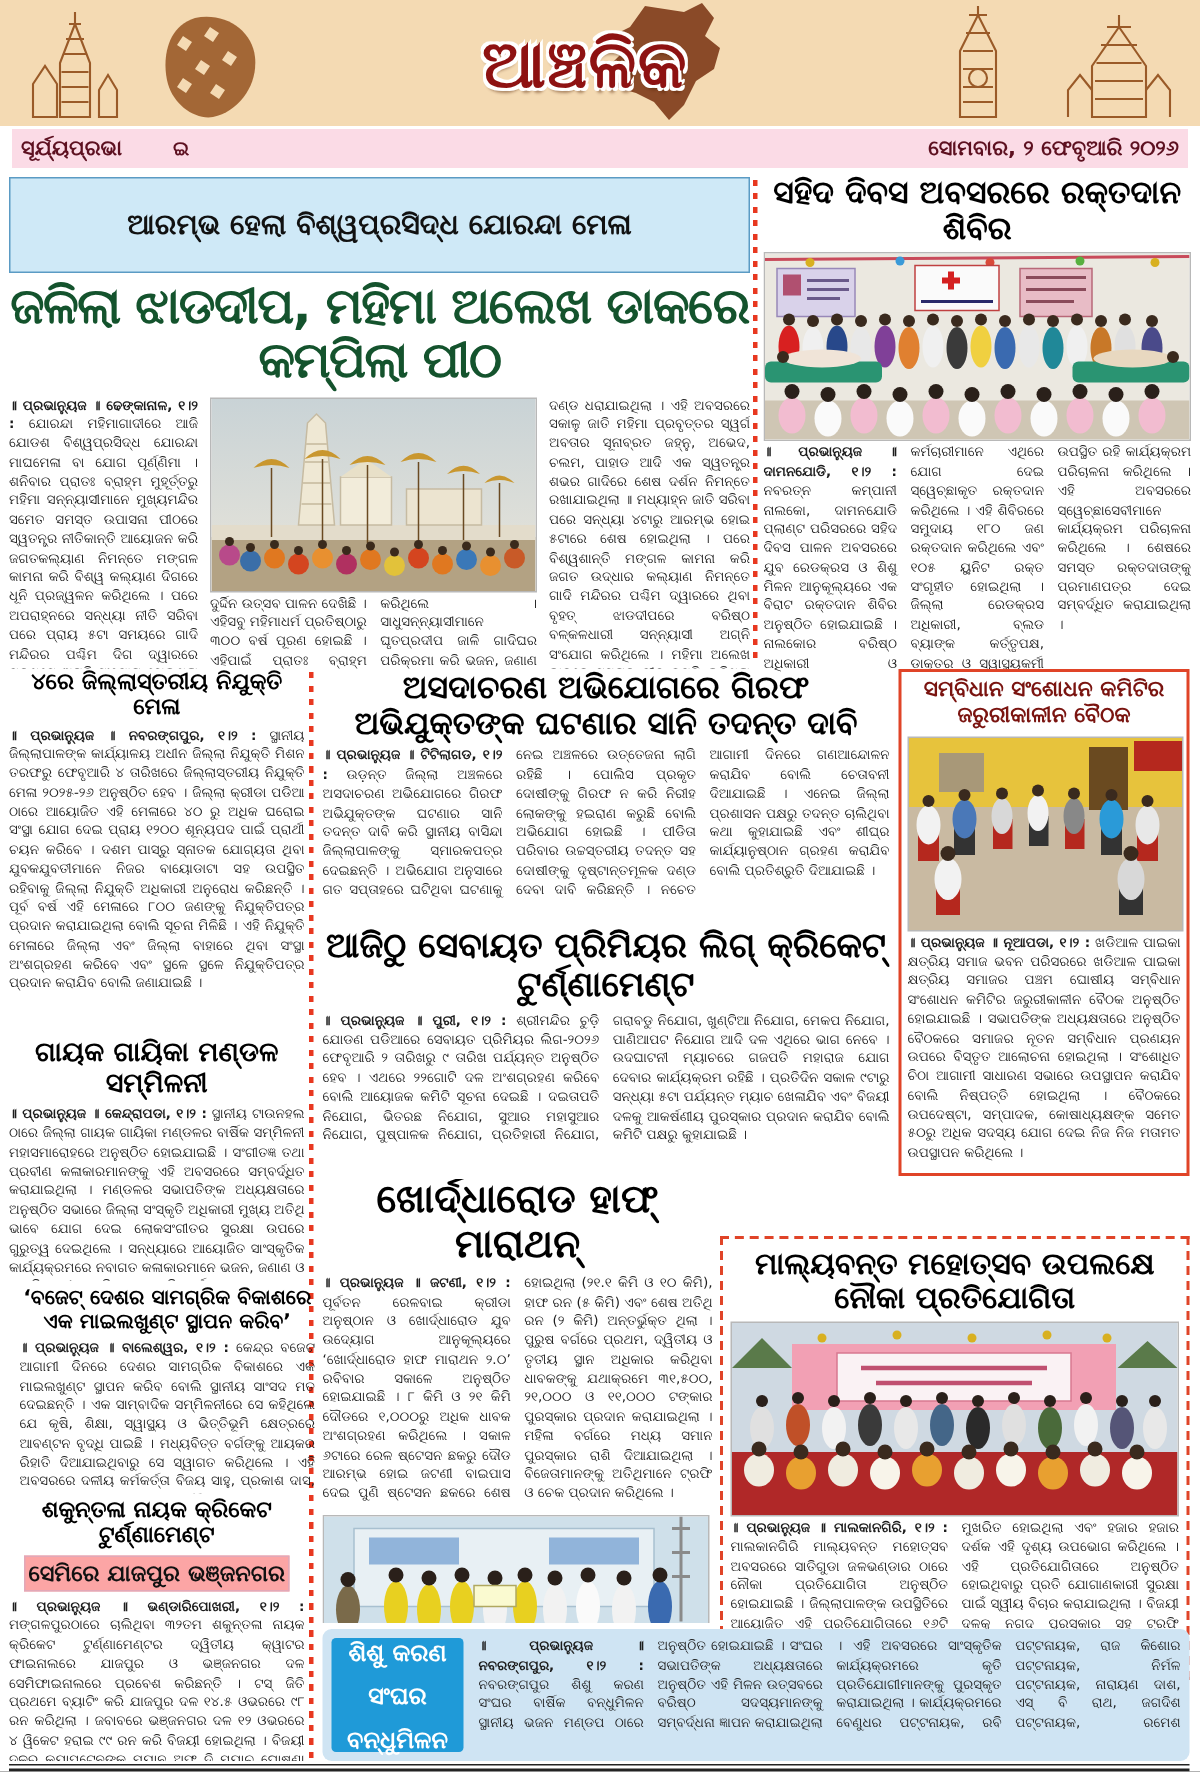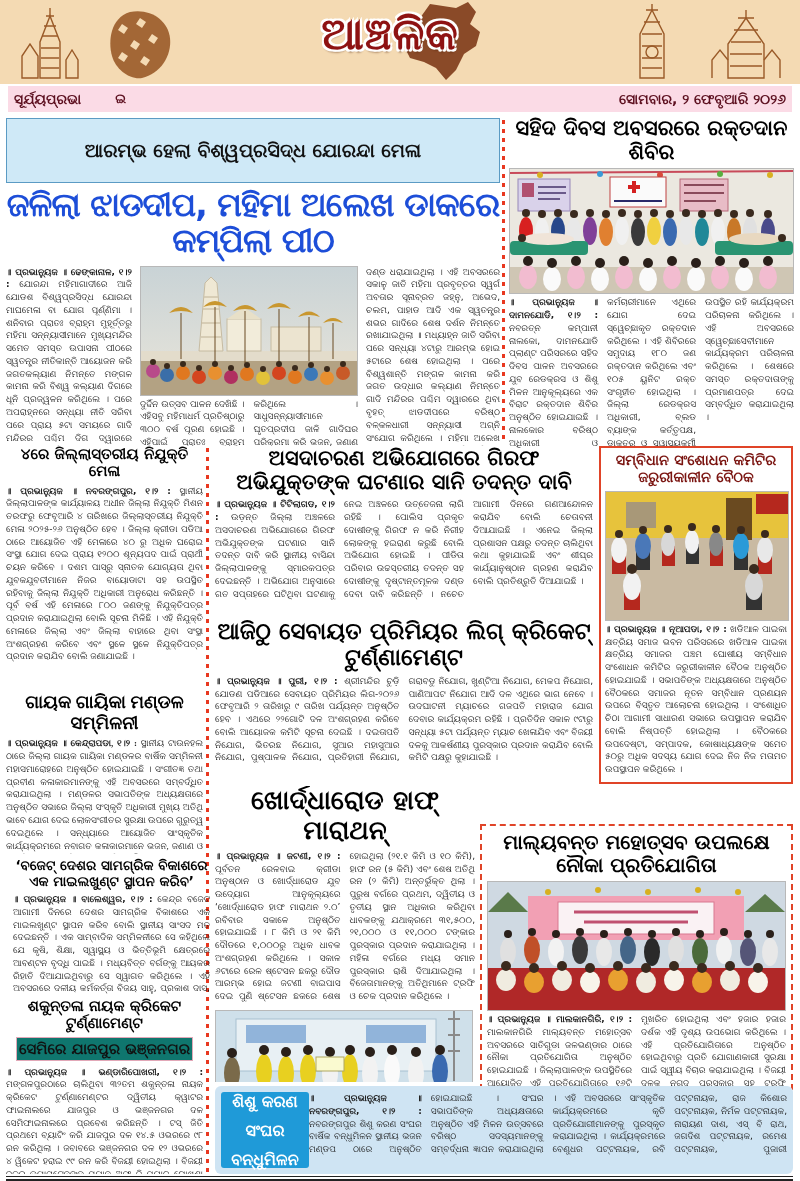--- a/index.html
+++ b/index.html
@@ -6,54 +6,54 @@
   .page{position:relative;width:800px;height:1181px;margin:0 auto;background:#ffffff;
         font-family:"DejaVu Sans","Liberation Sans",sans-serif;overflow:hidden;}
   
   .masthead{position:relative;width:800px;height:84px;background:#f4dab3;overflow:hidden;}
   .masthead svg{display:block;}
   .mast-left{position:absolute;left:10px;top:4px;}
   .mast-right{position:absolute;right:8px;top:4px;}
   .mast-center{position:absolute;left:0;top:0;width:100%;height:84px;display:flex;align-items:center;justify-content:center;}
   .map-wrap{position:relative;width:260px;height:84px;}
   .map-wrap svg{position:absolute;left:120px;top:2px;}
-  .paper-title{position:absolute;left:0;top:8px;width:240px;text-align:center;
+  .paper-title{position:absolute;left:0;top:18px;width:240px;text-align:center;
       font-size:44px;font-weight:bold;color:#8e1212;letter-spacing:1px;
       text-shadow:-2px -2px 0 #fff,2px -2px 0 #fff,-2px 2px 0 #fff,2px 2px 0 #fff,0 3px 2px rgba(80,30,0,.45);}
   
   .datebar{position:relative;width:784px;margin:2px 8px 0 8px;height:26px;background:#fbdbe6;
       display:flex;align-items:center;justify-content:space-between;padding:0 6px;box-sizing:border-box;}
   .datebar .ed{font-weight:bold;color:#5d1020;font-size:14px;}
   .datebar .pm{font-weight:bold;color:#5d1020;font-size:13px;margin-left:34px;}
   .datebar .dt{font-weight:bold;color:#5d1020;font-size:14px;}
   .datebar .left-group{display:flex;align-items:center;}
   
   .content{position:relative;width:800px;height:1069px;}
   .art{position:absolute;overflow:hidden;}
   .kicker{background:#cfe9f7;border:1px solid #5b9bc4;text-align:center;font-weight:bold;
       font-size:19px;color:#111;padding:20px 0;margin-bottom:4px;}
-  .hl-lead{font-size:33px;font-weight:bold;color:#1d4ed8;text-align:center;line-height:1.1;margin:2px 0 6px 0;letter-spacing:-1px;}
+  .hl-lead{font-size:33px;font-weight:bold;color:#14532d;text-align:center;line-height:1.1;margin:2px 0 6px 0;letter-spacing:-1px;}
   .hl{font-weight:bold;color:#000;text-align:center;line-height:1.15;margin:0 0 4px 0;}
   .hl.h21{font-size:21px;} .hl.h19{font-size:15px;} .hl.h23{font-size:23px;}
   .hl.h26{font-size:26px;} .hl.h18{font-size:18px;} .hl.h13{font-size:13.5px;}
   .hl.h20{font-size:20px;}
   .body-txt{font-size:9px;line-height:1.42;text-align:justify;color:#1c1c1c;}
   .byline{font-weight:bold;}
   .cols2{column-count:2;column-gap:9px;}
   .cols3{column-count:3;column-gap:9px;}
   .colsA{column-width:104px;column-gap:9px;}
   .lead-cols{display:flex;gap:8px;}
   .photo{border:1px solid #b8b8b8;display:block;}
   .vsep{position:absolute;width:3px;background-image:repeating-linear-gradient(to bottom,#e83820 0 4px,transparent 4px 9px);}
   .redbox{border:2px solid #e04428;padding:4px;box-sizing:border-box;}
   .dashbox{border:2px dashed #e04428;padding:5px;box-sizing:border-box;}
   .hl-red{color:#7a1410;font-weight:bold;font-size:14.5px;text-align:center;margin:0 0 4px 0;line-height:1.2;}
-  .subhead-pink{background:#0f766e;border:1px solid #e2a8b8;text-align:center;font-weight:bold;
+  .subhead-pink{background:#fca5a5;border:1px solid #e2a8b8;text-align:center;font-weight:bold;
       font-size:15px;color:#111;padding:2px 0;margin:2px 10px 5px 10px;}
-  .bluebox{background:#cfe4f3;border-radius:6px;display:flex;gap:0;padding:6px;box-sizing:border-box;}
+  .bluebox{background:#cfe4f3;border-radius:6px;display:flex;gap:10px;padding:6px;box-sizing:border-box;}
   .bluelabel{background:#1f9ad8;color:#fff;font-weight:bold;font-size:16px;text-align:center;
       display:flex;flex-direction:column;justify-content:center;gap:10px;flex:0 0 88px;border-radius:3px;}
   .bottom-rule{position:absolute;height:2px;border-top:1px solid #222;border-bottom:3px solid #222;}
   .mt2{margin-top:2px;}
 </style>
 </head>
 <body>
 
 <div class="page">
 
@@ -284,21 +284,21 @@
     </div>
 
     <div class="art" style="left:6px;top:334px;width:197px;height:242px;">
       <div class="hl h19">୪ରେ ଜିଲ୍ଲାସ୍ତରୀୟ ନିଯୁକ୍ତି ମେଳା</div>
       <div class="body-txt">
         <span class="byline">॥ ପ୍ରଭାନ୍ୟୁଜ ॥ ନବରଙ୍ଗପୁର, ୧।୨ :</span>
         <span>ସ୍ଥାନୀୟ ଜିଲ୍ଲାପାଳଙ୍କ କାର୍ଯ୍ୟାଳୟ ଅଧୀନ ଜିଲ୍ଲା ନିଯୁକ୍ତି ମିଶନ ତରଫରୁ ଫେବୃଆରି ୪ ତାରିଖରେ ଜିଲ୍ଲାସ୍ତରୀୟ ନିଯୁକ୍ତି ମେଳା ୨୦୨୫-୨୬ ଅନୁଷ୍ଠିତ ହେବ । ଜିଲ୍ଲା କ୍ରୀଡା ପଡିଆ ଠାରେ ଆୟୋଜିତ ଏହି ମେଳାରେ ୪୦ ରୁ ଅଧିକ ଘରୋଇ ସଂସ୍ଥା ଯୋଗ ଦେଇ ପ୍ରାୟ ୧୨୦୦ ଶୂନ୍ୟପଦ ପାଇଁ ପ୍ରାର୍ଥୀ ଚୟନ କରିବେ । ଦଶମ ପାସ୍‌ରୁ ସ୍ନାତକ ଯୋଗ୍ୟତା ଥିବା ଯୁବକଯୁବତୀମାନେ ନିଜର ବାୟୋଡାଟା ସହ ଉପସ୍ଥିତ ରହିବାକୁ ଜିଲ୍ଲା ନିଯୁକ୍ତି ଅଧିକାରୀ ଅନୁରୋଧ କରିଛନ୍ତି । ପୂର୍ବ ବର୍ଷ ଏହି ମେଳାରେ ୮୦୦ ଜଣଙ୍କୁ ନିଯୁକ୍ତିପତ୍ର ପ୍ରଦାନ କରାଯାଇଥିଲା ବୋଲି ସୂଚନା ମିଳିଛି । ଏହି ନିଯୁକ୍ତି ମେଳାରେ ଜିଲ୍ଲା ଏବଂ ଜିଲ୍ଲା ବାହାରେ ଥିବା ସଂସ୍ଥା ଅଂଶଗ୍ରହଣ କରିବେ ଏବଂ ସ୍ଥଳେ ସ୍ଥଳେ ନିଯୁକ୍ତିପତ୍ର ପ୍ରଦାନ କରାଯିବ ବୋଲି ଜଣାଯାଇଛି ।</span>
       </div>
     </div>
 
-    <div class="art" style="left:6px;top:580px;width:197px;height:162px;font-family:Liberation Serif, serif;">
+    <div class="art" style="left:6px;top:580px;width:197px;height:162px;">
       <div class="hl h18">ଗାୟକ ଗାୟିକା ମଣ୍ଡଳ ସମ୍ମିଳନୀ</div>
       <div class="body-txt">
         <span class="byline">॥ ପ୍ରଭାନ୍ୟୁଜ ॥ କେନ୍ଦ୍ରାପଡା, ୧।୨ :</span>
         <span>ସ୍ଥାନୀୟ ଟାଉନହଲ ଠାରେ ଜିଲ୍ଲା ଗାୟକ ଗାୟିକା ମଣ୍ଡଳର ବାର୍ଷିକ ସମ୍ମିଳନୀ ମହାସମାରୋହରେ ଅନୁଷ୍ଠିତ ହୋଇଯାଇଛି । ସଂଗୀତଜ୍ଞ ତଥା ପ୍ରବୀଣ କଳାକାରମାନଙ୍କୁ ଏହି ଅବସରରେ ସମ୍ବର୍ଦ୍ଧିତ କରାଯାଇଥିଲା । ମଣ୍ଡଳର ସଭାପତିଙ୍କ ଅଧ୍ୟକ୍ଷତାରେ ଅନୁଷ୍ଠିତ ସଭାରେ ଜିଲ୍ଲା ସଂସ୍କୃତି ଅଧିକାରୀ ମୁଖ୍ୟ ଅତିଥି ଭାବେ ଯୋଗ ଦେଇ ଲୋକସଂଗୀତର ସୁରକ୍ଷା ଉପରେ ଗୁରୁତ୍ୱ ଦେଇଥିଲେ । ସନ୍ଧ୍ୟାରେ ଆୟୋଜିତ ସାଂସ୍କୃତିକ କାର୍ଯ୍ୟକ୍ରମରେ ନବାଗତ କଳାକାରମାନେ ଭଜନ, ଜଣାଣ ଓ ଆଧୁନିକ ଗୀତ ପରିବେଷଣ କରି ଦର୍ଶକଙ୍କୁ ମନ୍ତ୍ରମୁଗ୍ଧ କରିଥିଲେ । ଶେଷରେ କାର୍ଯ୍ୟକାରିଣୀ ସଦସ୍ୟମାନଙ୍କୁ ଧନ୍ୟବାଦ ଅର୍ପଣ କରାଯାଇଥିଲା ।</span>
       </div>
     </div>
 
     <div class="art" style="left:13px;top:746px;width:197px;height:138px;">
       <div class="hl h13">‘ବଜେଟ୍ ଦେଶର ସାମଗ୍ରିକ ବିକାଶରେ ଏକ ମାଇଲଖୁଣ୍ଟ ସ୍ଥାପନ କରିବ’</div>
       <div class="body-txt">

